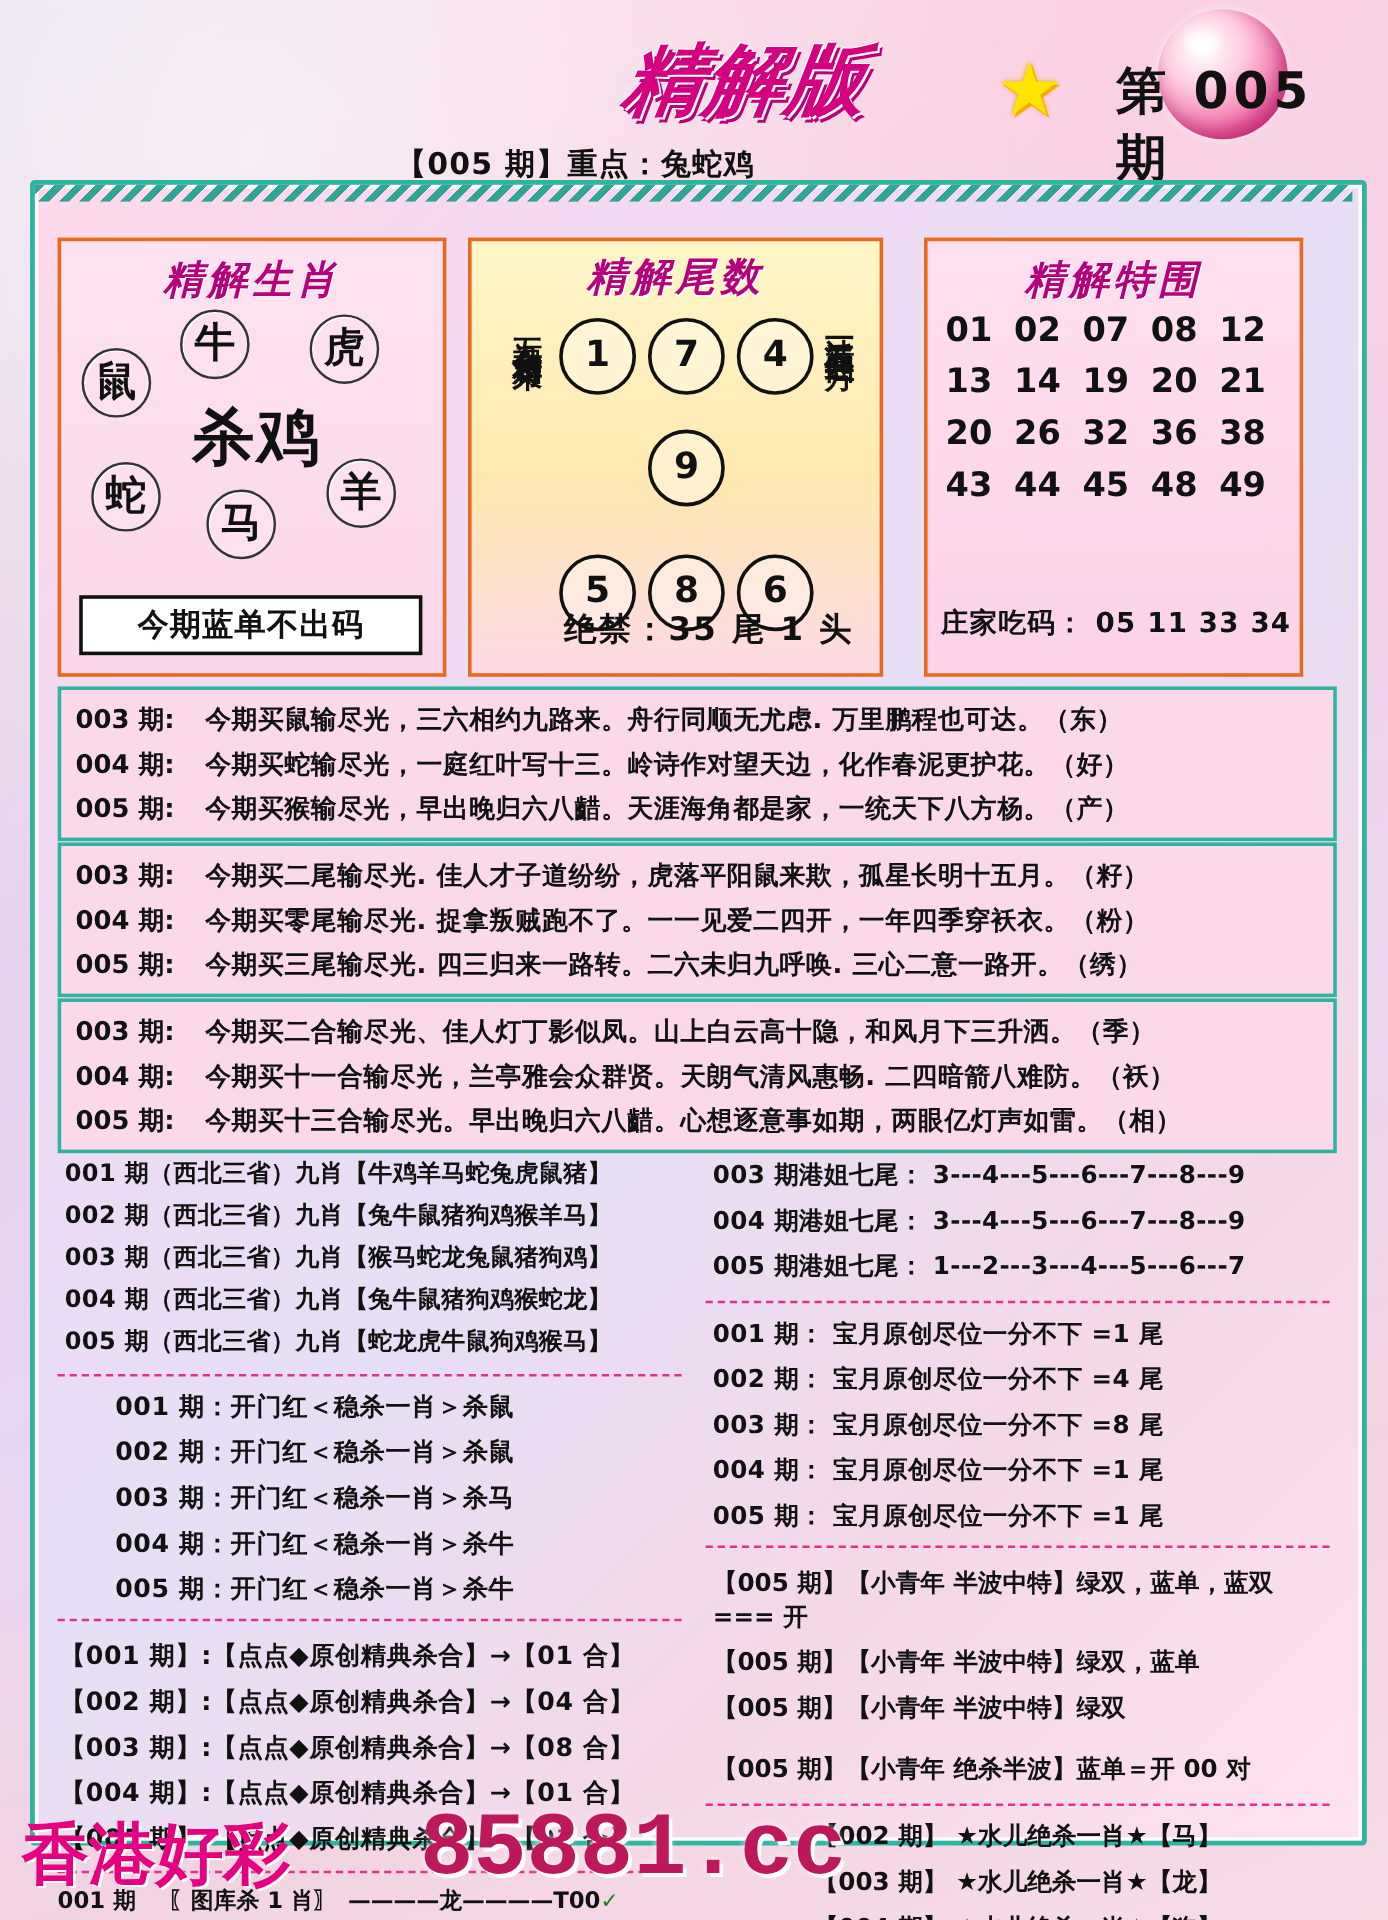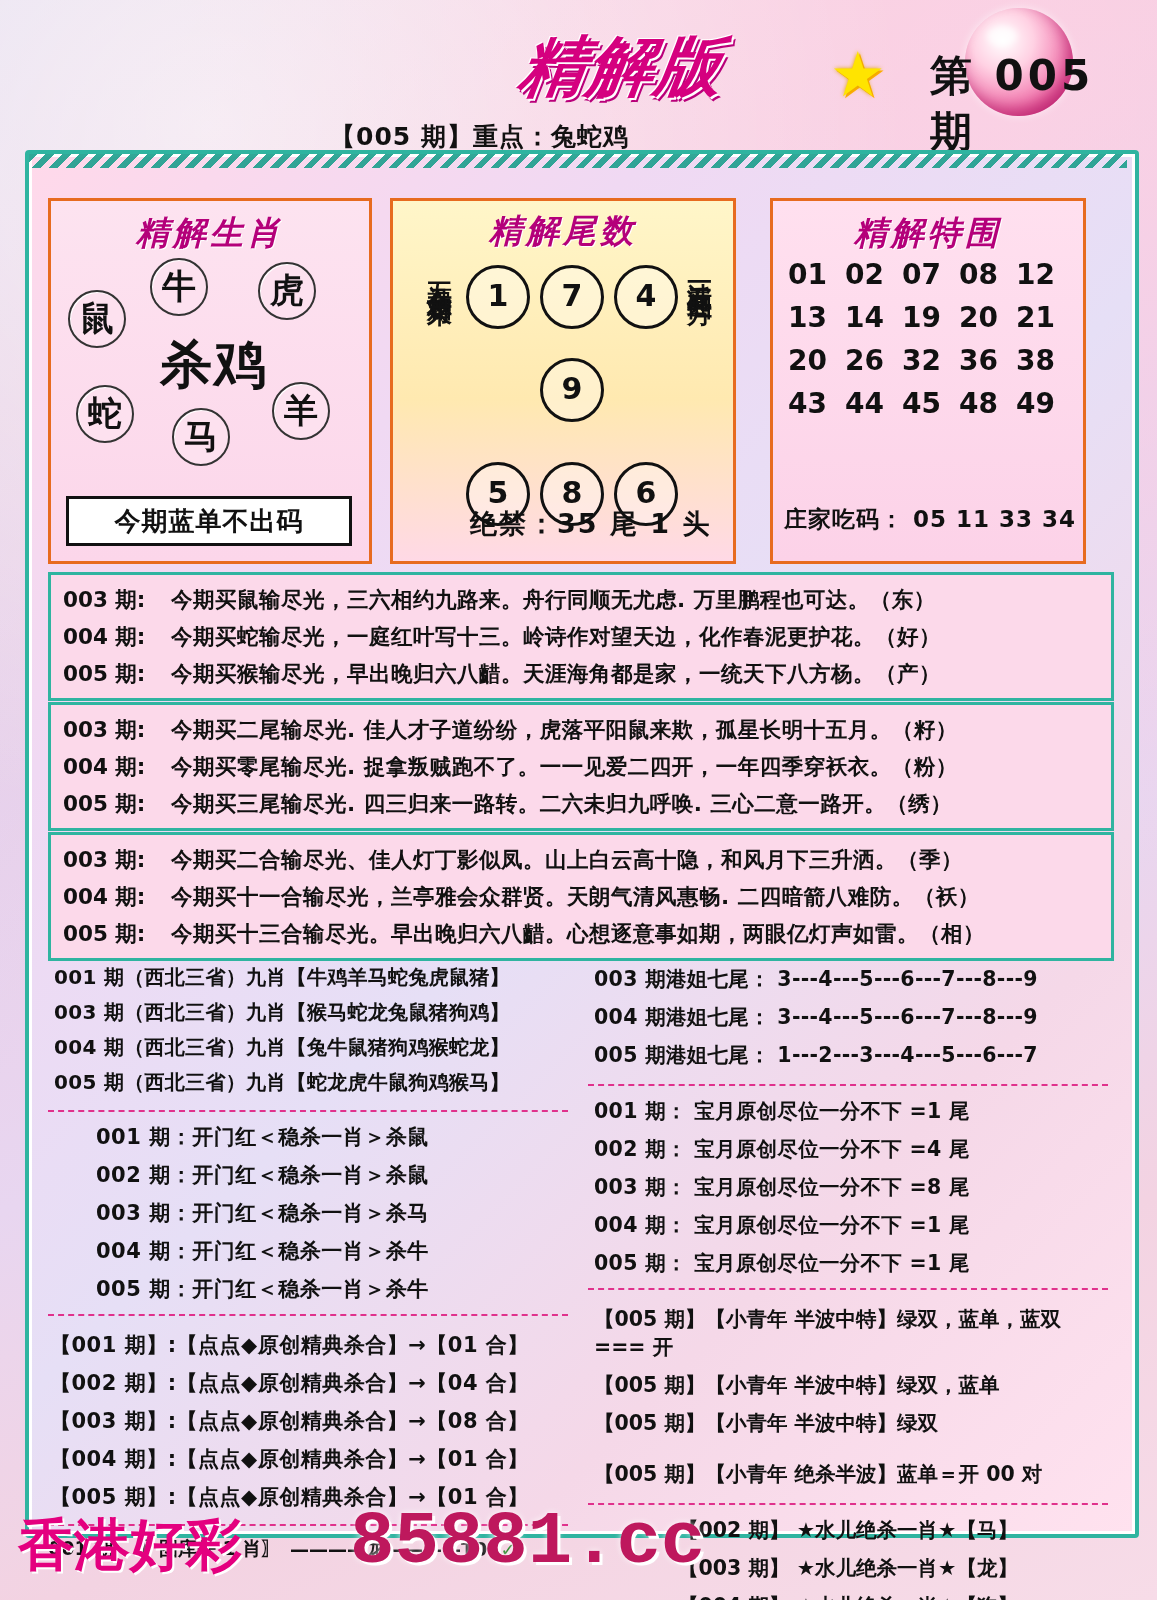--- a/index.html
+++ b/index.html
@@ -214,20 +214,21 @@
       <span class="txt">今期买十一合输尽光，兰亭雅会众群贤。天朗气清风惠畅. 二四暗箭八难防。（袄）</span>
     </div>
   <div class="trow">
       <span class="per">005 期:</span>
       <span class="txt">今期买十三合输尽光。早出晚归六八齰。心想逐意事如期，两眼亿灯声如雷。（相）</span>
     </div>
 </div>
 
 <div class="lcol">
   <div class="line9">001 期（西北三省）九肖【牛鸡羊马蛇兔虎鼠猪】</div>
+  <div class="line9">002 期（西北三省）九肖【兔牛鼠猪狗鸡猴羊马】</div>
   <div class="line9">003 期（西北三省）九肖【猴马蛇龙兔鼠猪狗鸡】</div>
   <div class="line9">004 期（西北三省）九肖【兔牛鼠猪狗鸡猴蛇龙】</div>
   <div class="line9">005 期（西北三省）九肖【蛇龙虎牛鼠狗鸡猴马】</div>
 
   <div class="dashbox">
     <div class="kaimen">001 期：开门红＜稳杀一肖＞杀鼠</div>
     <div class="kaimen">002 期：开门红＜稳杀一肖＞杀鼠</div>
     <div class="kaimen">003 期：开门红＜稳杀一肖＞杀马</div>
     <div class="kaimen">004 期：开门红＜稳杀一肖＞杀牛</div>
     <div class="kaimen">005 期：开门红＜稳杀一肖＞杀牛</div>

